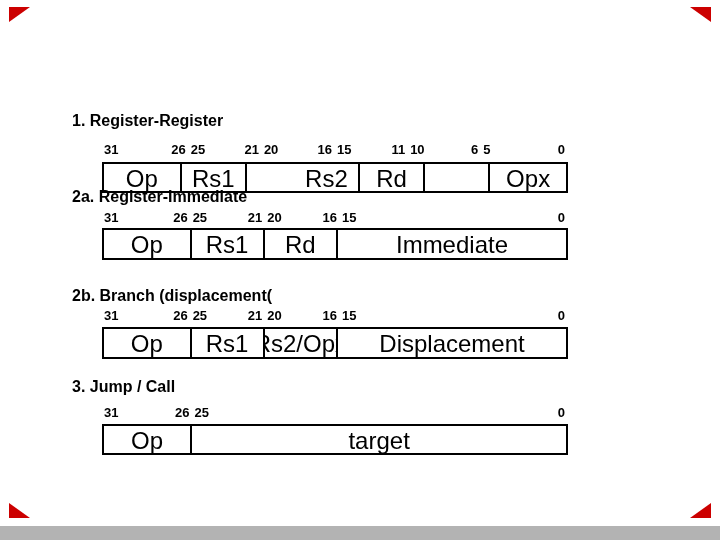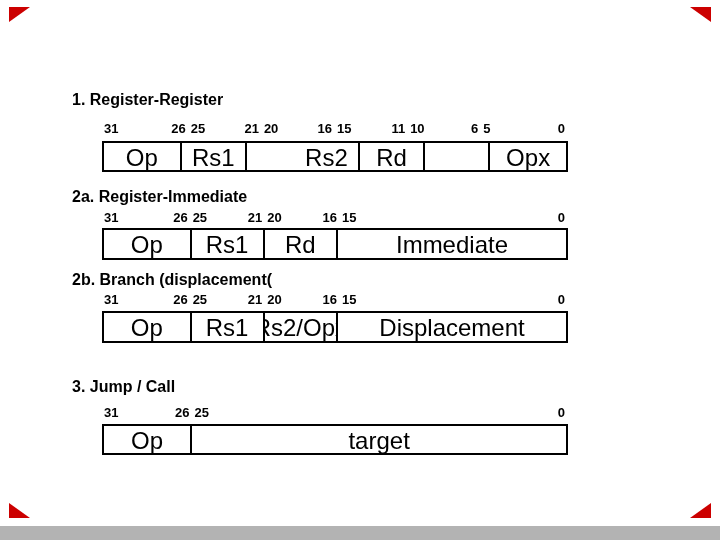--- a/index.html
+++ b/index.html
@@ -51,21 +51,21 @@
 
 <div class="slide" style="--tri: #cc0000; --bar: #b3b3b3;">
   <div class="tri tl"></div>
   <div class="tri tr"></div>
   <div class="tri bl"></div>
   <div class="tri br"></div>
   <div class="bottom-bar"></div>
 
 
   <div id="sections">
-      <div class="section" style="top: 91px; height: 81px; text-align: right;">
+      <div class="section" style="top: 112px; height: 81px; text-align: right;">
         <div class="heading">1. Register-Register</div>
         <div class="bitsrow" style="top: 31px;">
           <div class="bitcell" style="flex: 6 0 0px;">
             <span>31</span>
             <span>26</span>
           </div>
           <div class="bitcell" style="flex: 5 0 0px;">
             <span>25</span>
             <span>21</span>
           </div>
@@ -115,21 +115,21 @@
             <span>0</span>
           </div>
         </div>
         <div class="boxrow" style="top: 40px; height: 32px;">
           <div class="cell" style="flex: 6 0 0px;">Op</div>
           <div class="cell" style="flex: 5 0 0px;">Rs1</div>
           <div class="cell" style="flex: 5 0 0px;">Rd</div>
           <div class="cell" style="flex: 16 0 0px;">Immediate</div>
         </div>
       </div>
-      <div class="section" style="top: 271px; height: 72px;">
+      <div class="section" style="top: 287px; height: 72px;">
         <div class="heading">2b. Branch (displacement(</div>
         <div class="bitsrow" style="top: 22px;">
           <div class="bitcell" style="flex: 6 0 0px;">
             <span>31</span>
             <span>26</span>
           </div>
           <div class="bitcell" style="flex: 5 0 0px;">
             <span>25</span>
             <span>21</span>
           </div>

